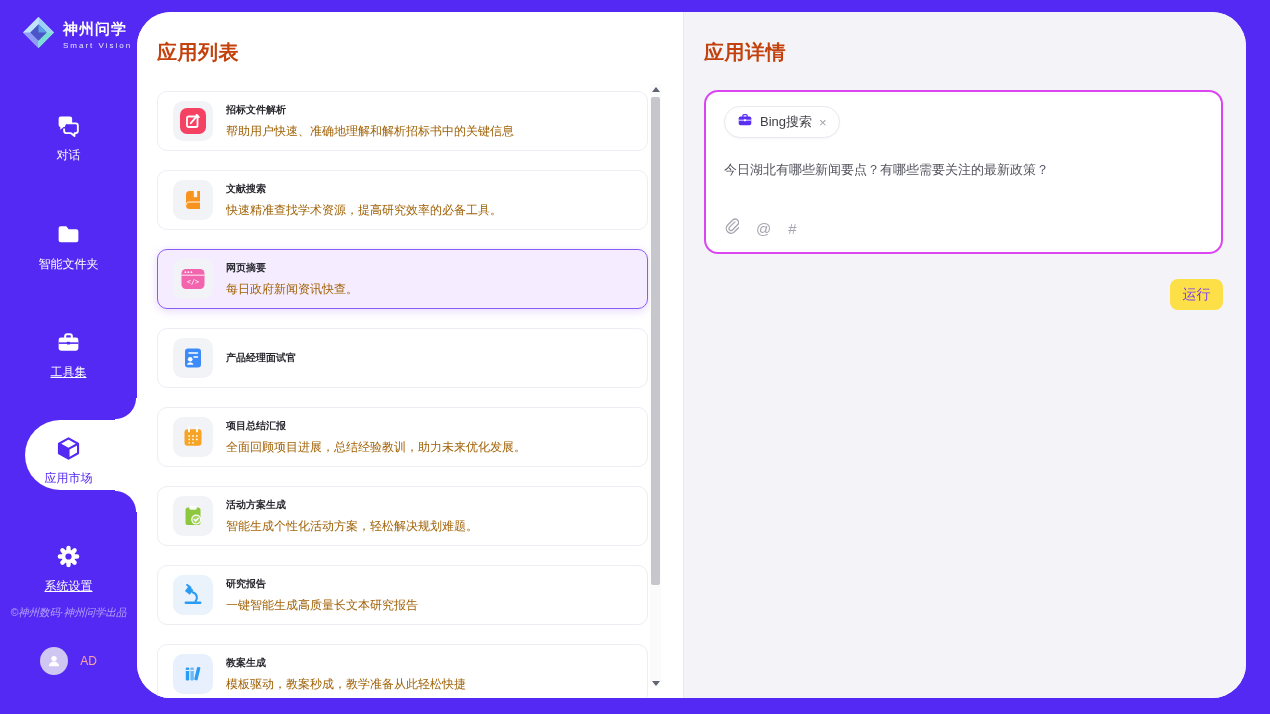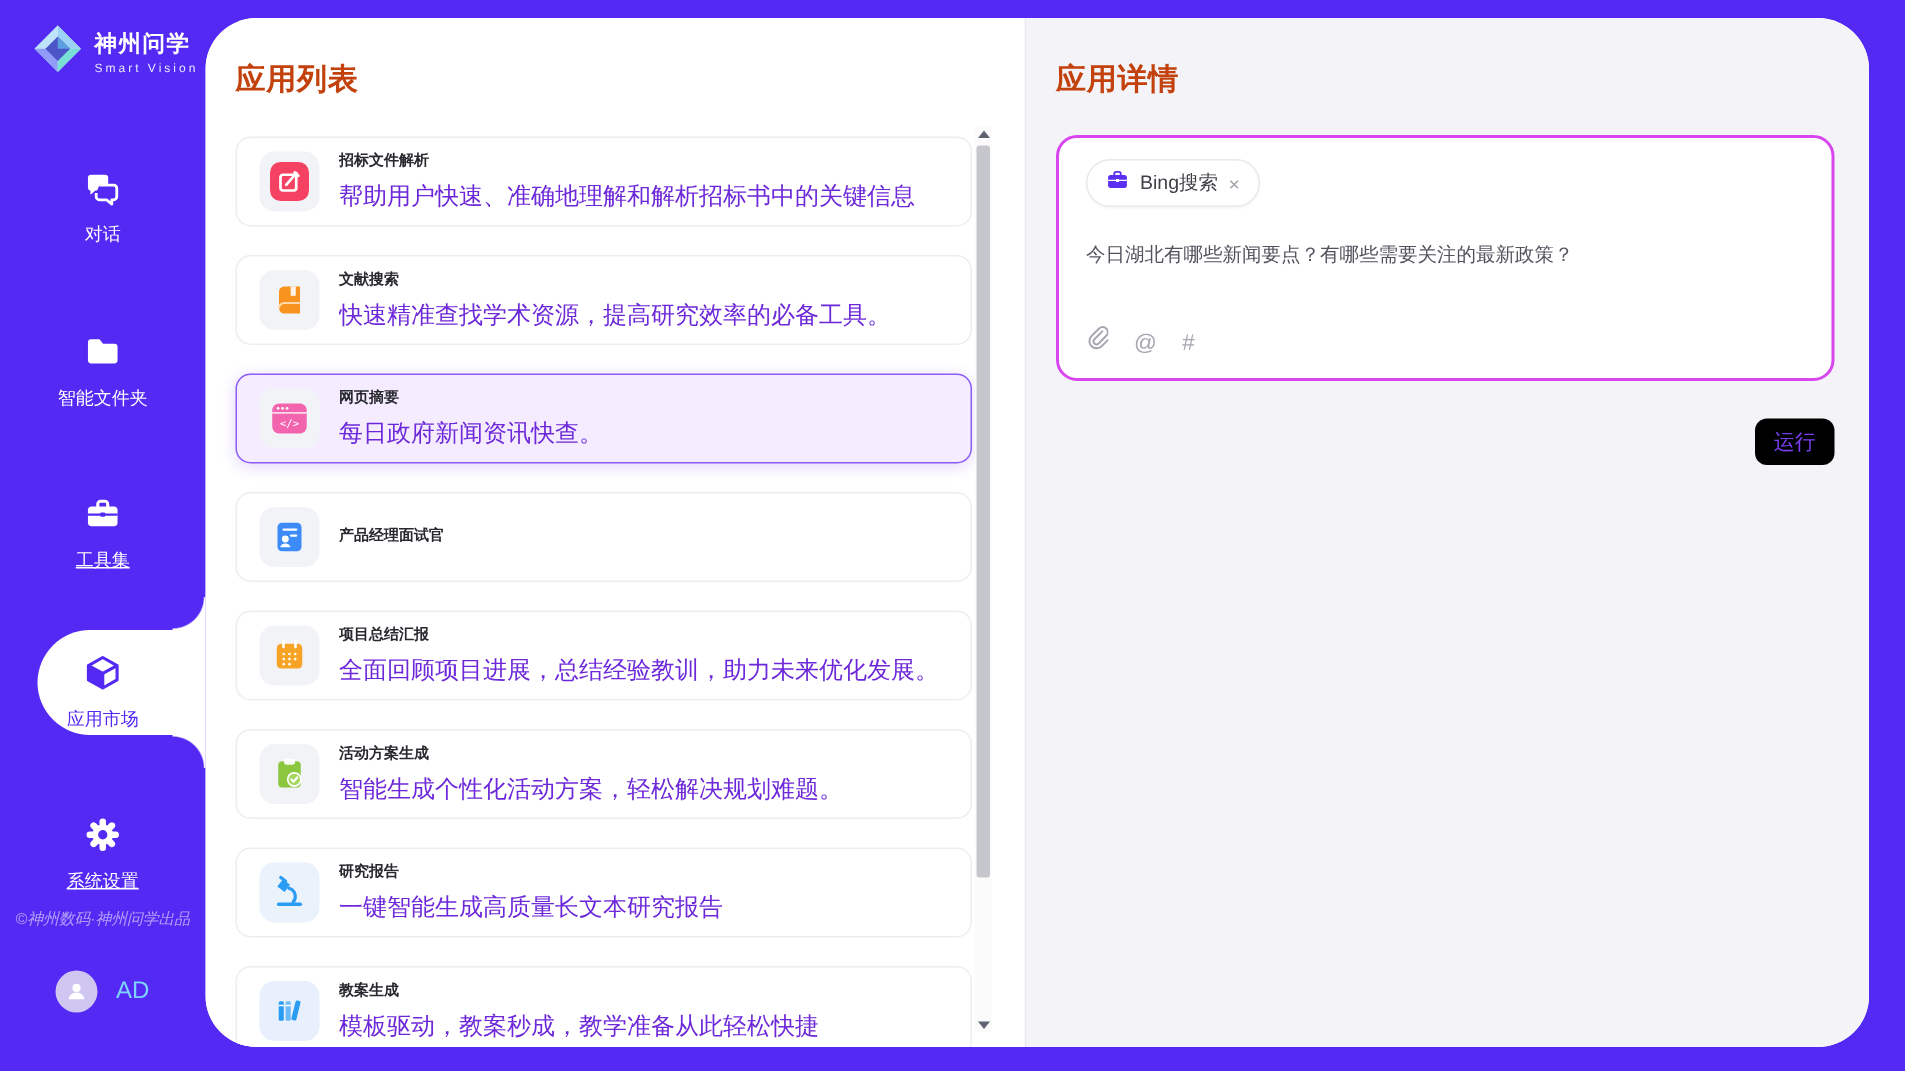--- a/index.html
+++ b/index.html
@@ -16,21 +16,21 @@
   .pane-title { font-size:20px; font-weight:700; color:#c2410c; letter-spacing:.5px; }
   .apps-list { margin-top:25px; width:491px; }
   .app-card { height:60px; border:1px solid #ededf3; border-radius:10px; margin-bottom:19px;
               background:#fff; display:flex; align-items:center; padding:0 12px 0 15px; cursor:pointer; }
   .app-card.selected { background:#f5edff; border:1px solid #8b5cf6;
                        box-shadow:0 2px 10px rgba(124,58,237,.20); }
   .app-icon { width:40px; height:40px; border-radius:10px; background:#f2f3f7; flex:none;
               display:flex; align-items:center; justify-content:center; }
   .app-text { margin-left:13px; overflow:hidden; }
   .app-name { font-size:10px; font-weight:700; color:#28282f; line-height:16px; }
-  .app-desc { font-size:16px; color:#6d28d9; margin-top:5px; white-space:nowrap; }
+  .app-desc { font-size:12px; color:#a16207; margin-top:5px; white-space:nowrap; }
 
   
   .scrollbar { position:absolute; right:22px; top:72px; bottom:10px; width:11px; background:#fbfbfc; }
   .sb-arrow { position:absolute; left:0; width:11px; height:10px; display:flex; align-items:center; justify-content:center; cursor:pointer; }
   .sb-arrow.up { top:0; } .sb-arrow.down { bottom:0; }
   .tri-up { width:0; height:0; border-left:4px solid transparent; border-right:4px solid transparent; border-bottom:5px solid #5e6470; }
   .tri-down { width:0; height:0; border-left:4px solid transparent; border-right:4px solid transparent; border-top:5px solid #5e6470; }
   .sb-thumb { position:absolute; left:1px; top:13px; width:9px; height:488px; background:#c6c6cd; border-radius:2px; cursor:pointer; }
 
   
@@ -39,21 +39,21 @@
   .detail-card { margin-top:24px; background:#fff; border:2px solid #d946ef; border-radius:14px;
                  height:164px; padding:14px 18px; position:relative; }
   .chip { display:inline-flex; align-items:center; height:32px; padding:0 12px; background:#fff;
           border:1px solid #e8e8ef; border-radius:16px; box-shadow:0 1px 2px rgba(0,0,0,.04); cursor:pointer; }
   .chip-label { font-size:13px; color:#3f3f46; margin-left:7px; }
   .chip-close { color:#a1a1aa; font-size:13px; margin-left:7px; cursor:pointer; line-height:1; }
   .prompt-text { margin-top:22px; font-size:13px; color:#53535e; line-height:19px; }
   .attach-row { position:absolute; left:18px; bottom:13px; display:flex; align-items:center; gap:17px; color:#a6a6b0; }
   .attach-row .glyph { font-size:15px; line-height:1; cursor:pointer; }
   .run-row { display:flex; justify-content:flex-end; margin-top:25px; }
-  .run-btn { min-width:53px; height:31px; background:#000000; color:#7a3ff2; font-size:14px;
+  .run-btn { min-width:53px; height:31px; background:#fde047; color:#7a3ff2; font-size:14px;
              border:none; border-radius:8px; display:flex; align-items:center; justify-content:center;
              padding:0 12px; cursor:pointer; }
 
   
   .sidebar { position:absolute; left:0; top:0; width:137px; height:639px; color:#fff; }
   .logo { position:absolute; left:21px; top:15px; display:flex; align-items:center; gap:7px; }
   .logo-title { font-size:15px; font-weight:700; letter-spacing:1px; }
   .logo-sub { font-size:8px; letter-spacing:2px; color:#e6e9ff; margin-top:2px; }
   .nav-item { position:absolute; left:0; width:137px; text-align:center; cursor:pointer; }
   .nav-label { font-size:12px; margin-top:4px; color:#fff; }
@@ -63,21 +63,21 @@
   .bubble { position:absolute; left:25px; top:420px; width:112px; height:70px; background:#fff;
             border-radius:35px 0 0 35px; }
   .fillet { position:absolute; left:115px; width:22px; height:22px; }
   .fillet.top { top:398px; background:radial-gradient(circle 22px at 0 0, rgba(0,0,0,0) 20.5px, #fff 21.5px); }
   .fillet.bottom { top:490px; background:radial-gradient(circle 22px at 0 100%, rgba(0,0,0,0) 20.5px, #fff 21.5px); }
 
   .user-row { position:absolute; left:0; top:647px; width:137px; display:flex; align-items:center;
               justify-content:center; gap:12px; cursor:pointer; }
   .avatar { width:28px; height:28px; border-radius:50%; background:#cfc6f2; display:flex;
             align-items:center; justify-content:center; }
-  .user-name { font-size:16px; color:#7dd3fc; }
+  .user-name { font-size:12px; color:#fca5a5; }
   .copyright { position:absolute; left:0; bottom:19px; width:137px; text-align:center;
                font-size:10.5px; color:rgba(255,255,255,.55);font-style:italic; }
 </style>
 </head>
 <body>
 
 <div class="page">
 
   <div class="sidebar">
 

